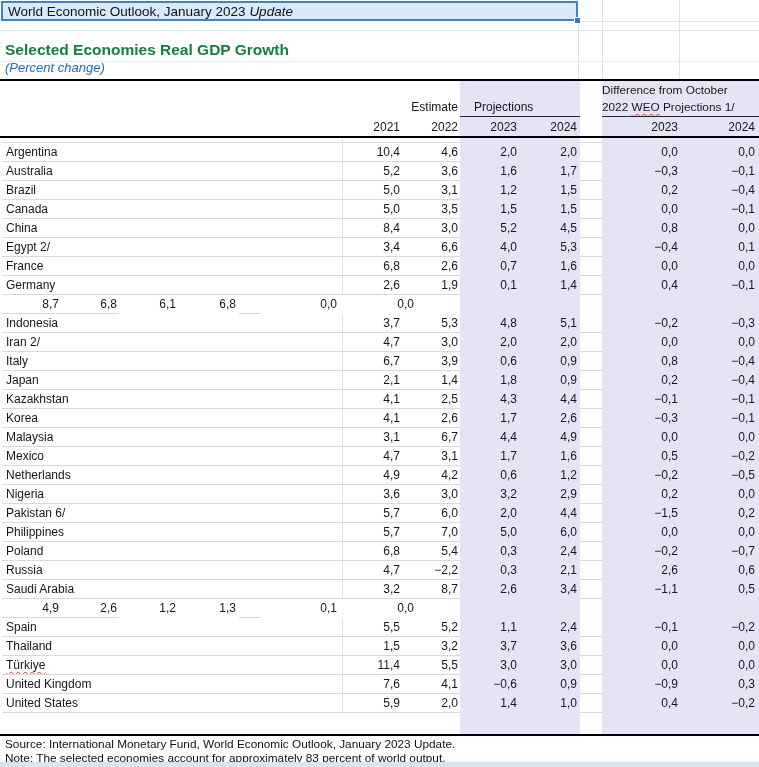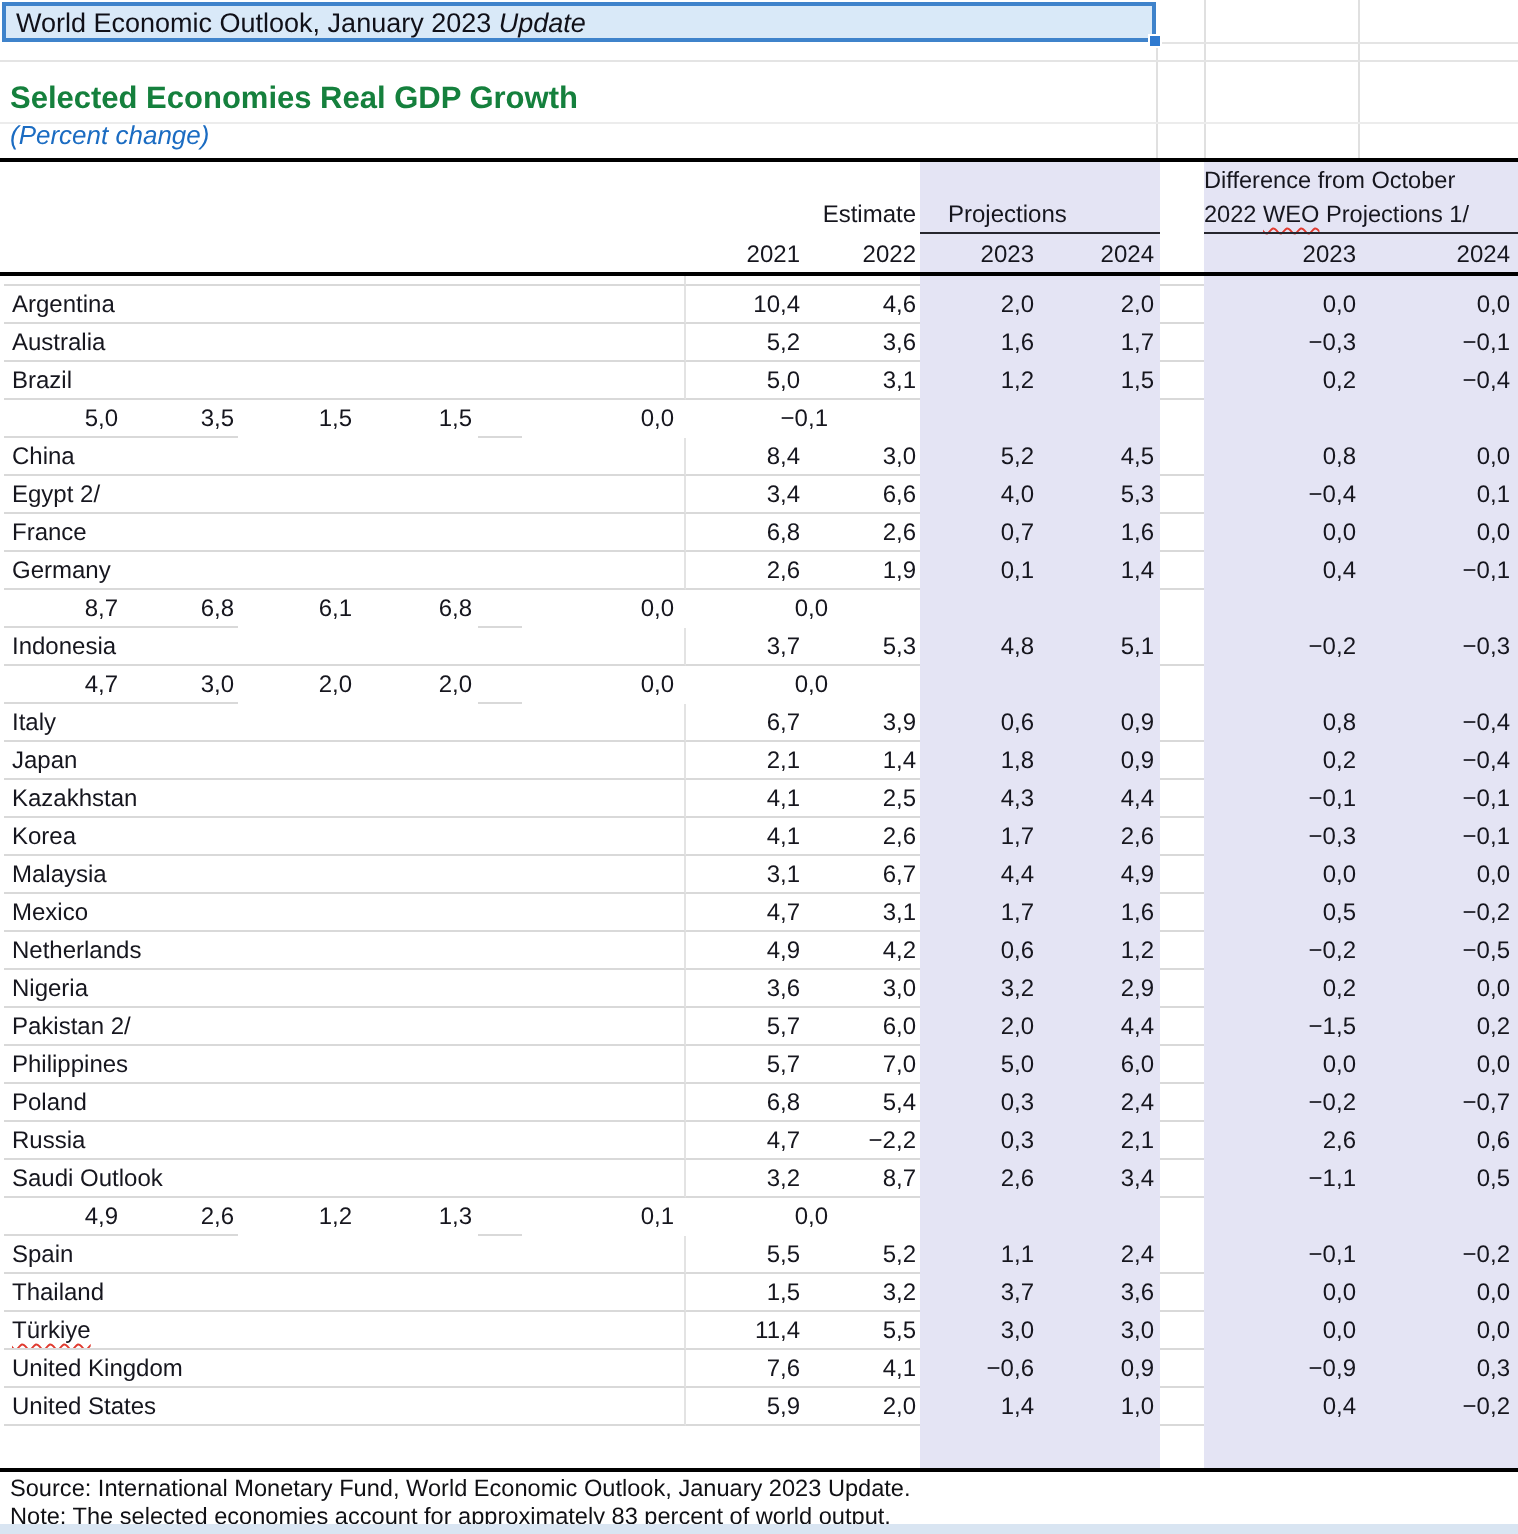--- a/index.html
+++ b/index.html
@@ -127,20 +127,21 @@
       <div class="c c-name">Brazil</div>
       <div class="c c-y1">5,0</div>
       <div class="c c-y2">3,1</div>
       <div class="c c-p">1,2</div>
       <div class="c c-p">1,5</div>
       <div class="c c-gap"></div>
       <div class="c c-d1">0,2</div>
       <div class="c c-d2">−0,4</div>
     </div>
       <div class="row">
+      <div class="c c-name">Canada</div>
       <div class="c c-y1">5,0</div>
       <div class="c c-y2">3,5</div>
       <div class="c c-p">1,5</div>
       <div class="c c-p">1,5</div>
       <div class="c c-gap"></div>
       <div class="c c-d1">0,0</div>
       <div class="c c-d2">−0,1</div>
     </div>
       <div class="row">
       <div class="c c-name">China</div>
@@ -195,20 +196,21 @@
       <div class="c c-name">Indonesia</div>
       <div class="c c-y1">3,7</div>
       <div class="c c-y2">5,3</div>
       <div class="c c-p">4,8</div>
       <div class="c c-p">5,1</div>
       <div class="c c-gap"></div>
       <div class="c c-d1">−0,2</div>
       <div class="c c-d2">−0,3</div>
     </div>
       <div class="row">
+      <div class="c c-name">Iran 2/</div>
       <div class="c c-y1">4,7</div>
       <div class="c c-y2">3,0</div>
       <div class="c c-p">2,0</div>
       <div class="c c-p">2,0</div>
       <div class="c c-gap"></div>
       <div class="c c-d1">0,0</div>
       <div class="c c-d2">0,0</div>
     </div>
       <div class="row">
       <div class="c c-name">Italy</div>
@@ -284,21 +286,21 @@
       <div class="c c-name">Nigeria</div>
       <div class="c c-y1">3,6</div>
       <div class="c c-y2">3,0</div>
       <div class="c c-p">3,2</div>
       <div class="c c-p">2,9</div>
       <div class="c c-gap"></div>
       <div class="c c-d1">0,2</div>
       <div class="c c-d2">0,0</div>
     </div>
       <div class="row">
-      <div class="c c-name">Pakistan 2/</div>
+      <div class="c c-name">Pakistan 6/</div>
       <div class="c c-y1">5,7</div>
       <div class="c c-y2">6,0</div>
       <div class="c c-p">2,0</div>
       <div class="c c-p">4,4</div>
       <div class="c c-gap"></div>
       <div class="c c-d1">−1,5</div>
       <div class="c c-d2">0,2</div>
     </div>
       <div class="row">
       <div class="c c-name">Philippines</div>
@@ -324,21 +326,21 @@
       <div class="c c-name">Russia</div>
       <div class="c c-y1">4,7</div>
       <div class="c c-y2">−2,2</div>
       <div class="c c-p">0,3</div>
       <div class="c c-p">2,1</div>
       <div class="c c-gap"></div>
       <div class="c c-d1">2,6</div>
       <div class="c c-d2">0,6</div>
     </div>
       <div class="row">
-      <div class="c c-name">Saudi Outlook</div>
+      <div class="c c-name">Saudi Arabia</div>
       <div class="c c-y1">3,2</div>
       <div class="c c-y2">8,7</div>
       <div class="c c-p">2,6</div>
       <div class="c c-p">3,4</div>
       <div class="c c-gap"></div>
       <div class="c c-d1">−1,1</div>
       <div class="c c-d2">0,5</div>
     </div>
       <div class="row">
       <div class="c c-y1">4,9</div>

